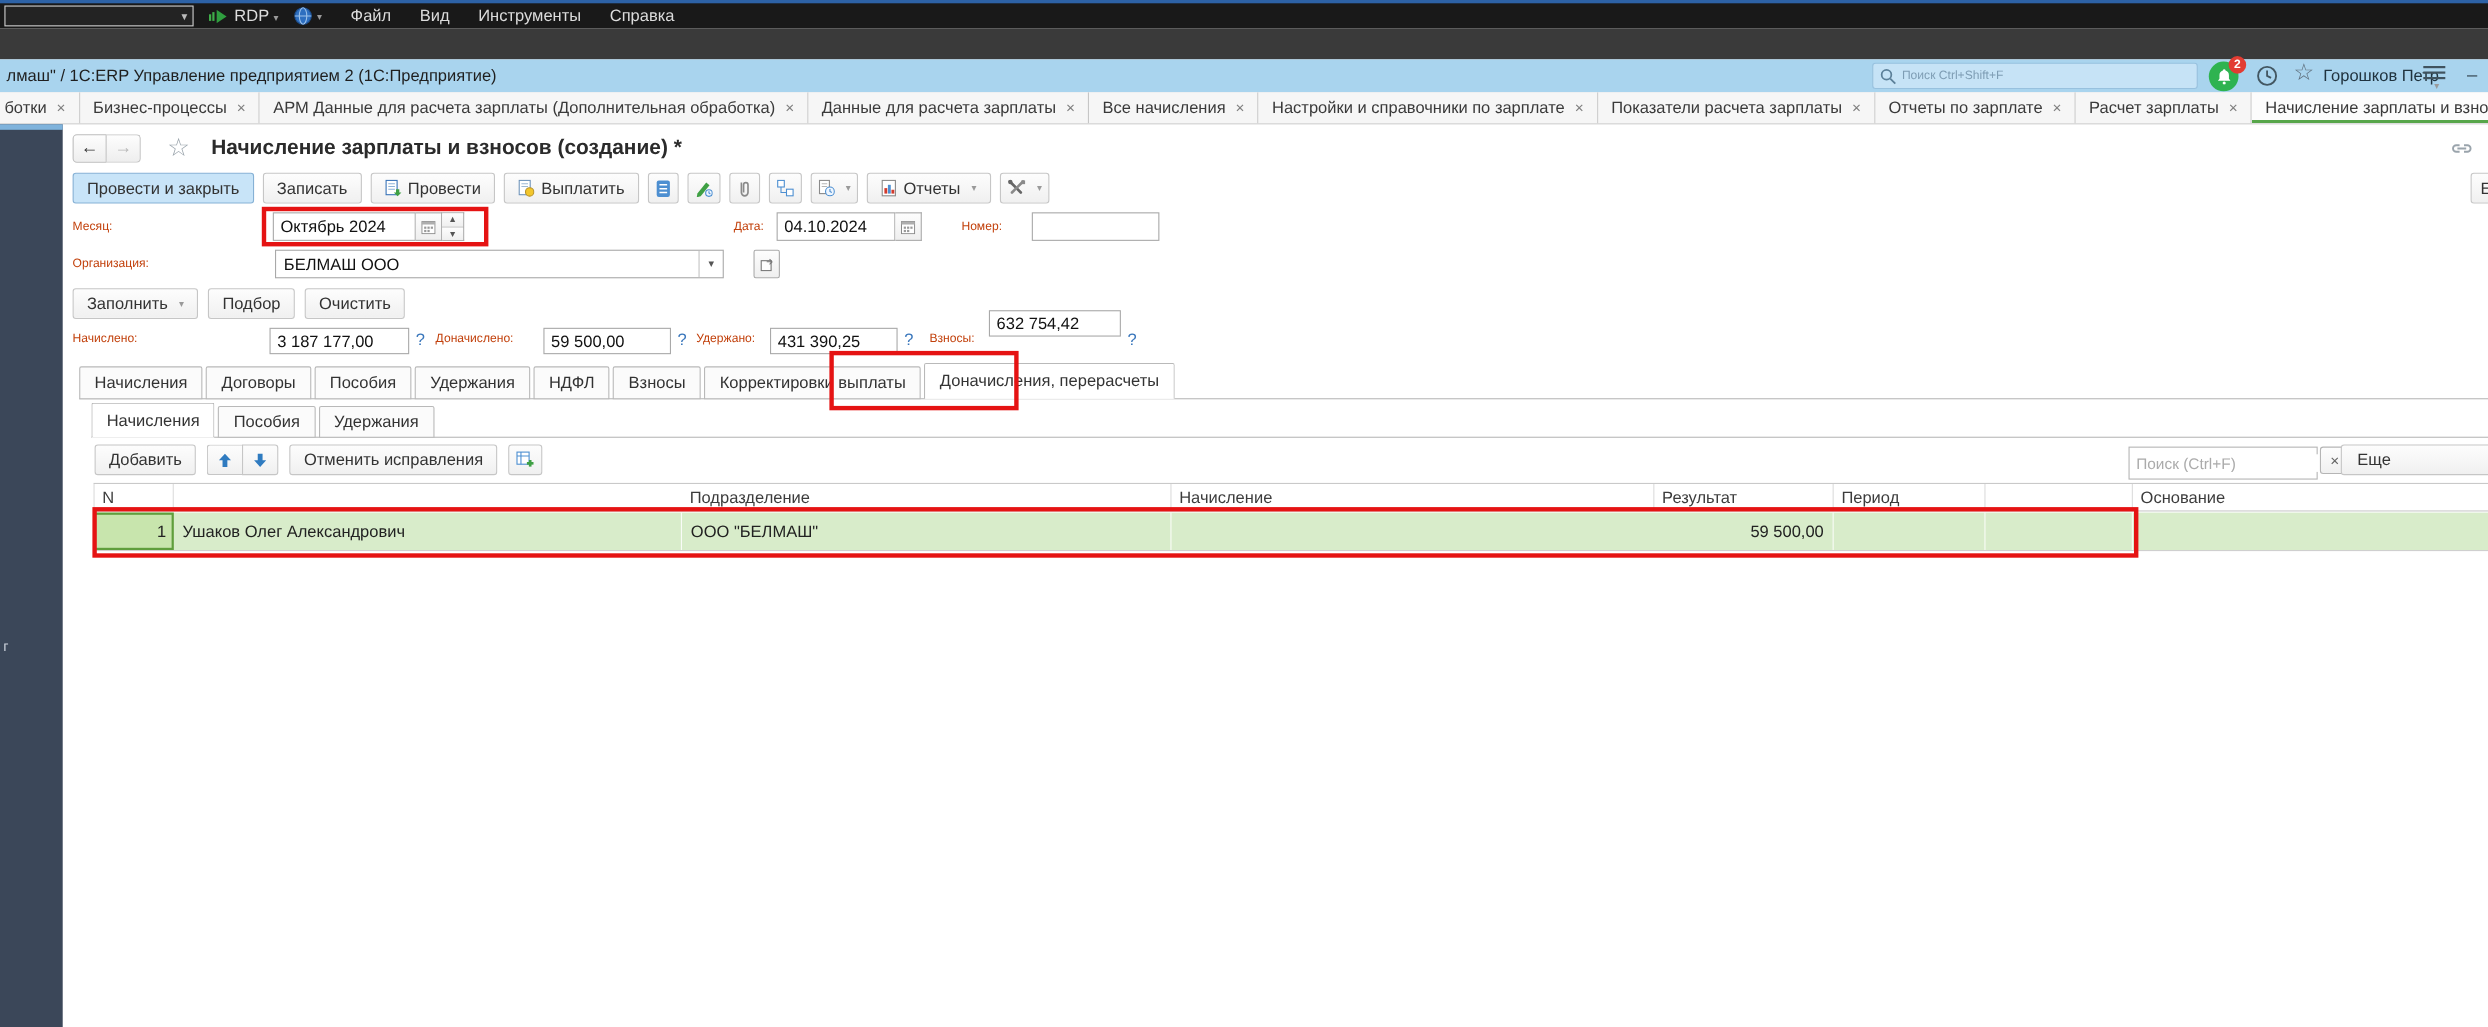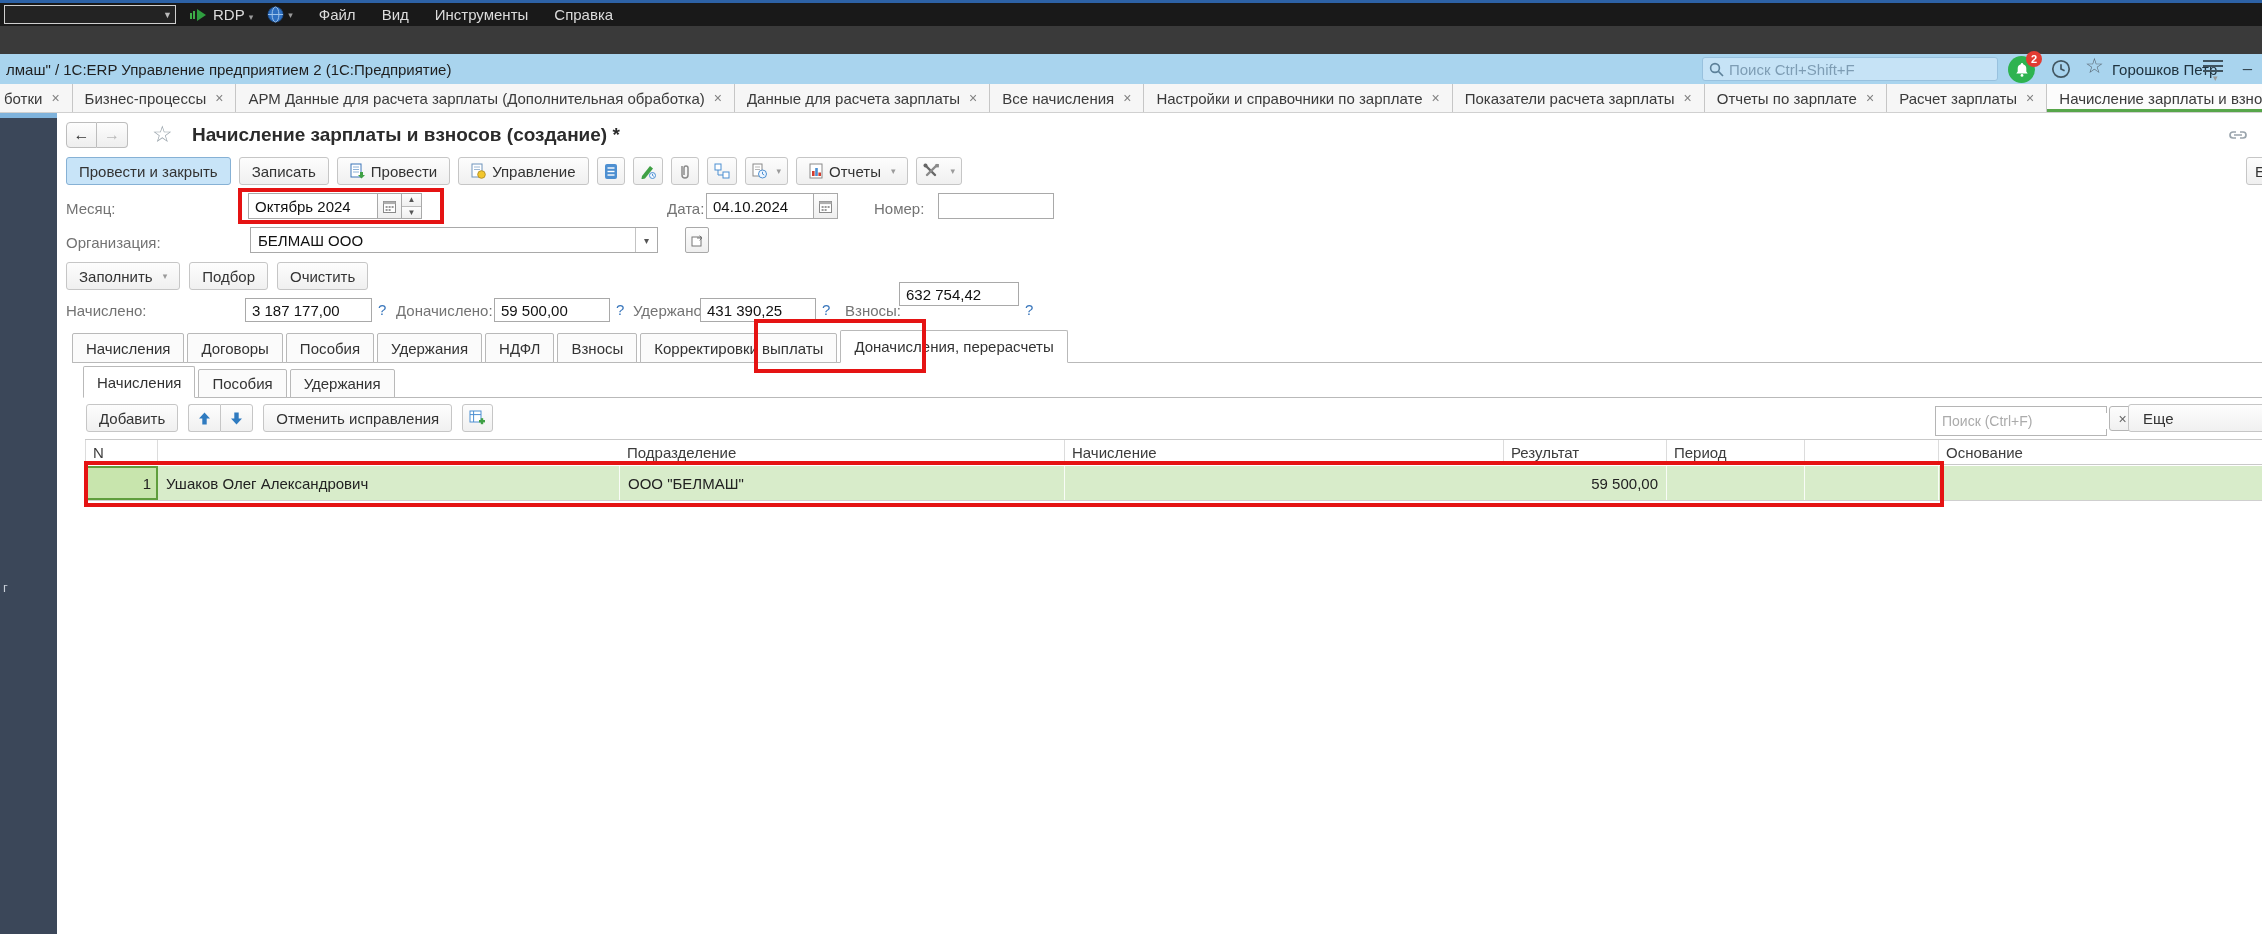--- a/index.html
+++ b/index.html
@@ -18,21 +18,21 @@
   .mini-caret { font-size:9px; color:#9a9a9a; margin-left:4px; }
 
   .win-gap { position:absolute; top:26px; left:0; width:2262px; height:28px; background:#3a3a3a; }
 
   
   .title-bar { position:absolute; top:54px; left:0; width:2262px; height:30px; background:#a9d4ee;
                display:flex; align-items:center; font-size:15px; color:#1f1f1f; }
   .tb-title { margin-left:6px; white-space:nowrap; }
   .tb-search { position:absolute; left:1702px; top:57px; width:296px; height:24px; background:#c6e3f6;
                border:1px solid #98c1de; border-radius:3px; display:flex; align-items:center; padding:0 6px; }
-  .tb-search input { flex:1; border:none; outline:none; background:transparent; font-size:15px; color:#33566e;
+  .tb-search input { flex:1; border:none; outline:none; background:transparent; font-size:11px; color:#33566e;
                      font-family:"Liberation Sans",sans-serif; }
   .tb-search input::placeholder { color:#7e9db4; }
   .bell-wrap { position:absolute; left:2008px; top:56px; width:27px; height:27px; }
   .bell-circle { width:27px; height:27px; border-radius:50%; background:#2eb350; display:flex; align-items:center; justify-content:center; }
   .bell-badge { position:absolute; top:-5px; right:-7px; min-width:16px; height:16px; border-radius:8px; background:#e23c32;
                 color:#fff; font-size:11px; font-weight:bold; display:flex; align-items:center; justify-content:center; padding:0 3px;}
   .star-glyph { font-size:21px; color:#5d6d7a; }
   .user-name { position:absolute; left:2112px; top:61px; font-size:15px; color:#20333f; }
   .burger { position:absolute; left:2203px; top:60px; width:20px; }
   .burger i { display:block; height:2px; background:#40535f; margin-bottom:3px; }
@@ -67,21 +67,21 @@
   
   .btn { display:inline-flex; align-items:center; gap:6px; background:linear-gradient(#fdfdfd,#f0f0f0);
          border:1px solid #c6c6c6; border-radius:3px; height:28px; padding:0 12px; font-size:15px; color:#333;
          white-space:nowrap; cursor:default; }
   .btn.primary { background:#c8e4f8; border-color:#86b1d5; }
   .btn.icononly { padding:0 6px; }
   .toolbar { position:absolute; left:66px; top:157px; display:flex; gap:8px; align-items:center; }
   .top-more { position:absolute; left:2246px; top:157px; width:80px; justify-content:flex-start; padding-left:8px; }
 
   
-  .lbl { position:absolute; font-size:15px; color:#737373; white-space:nowrap; }
+  .lbl { position:absolute; font-size:11px; color:#c2410c; white-space:nowrap; }
   .field { position:absolute; height:26px; border:1px solid #a9a9a9; background:#fff; font-size:15px; color:#111;
            display:flex; align-items:center; padding:0 6px; }
   .field.ro { justify-content:flex-start; }
   .sq-btn { height:26px; width:24px; border:1px solid #a9a9a9; border-left:none; background:linear-gradient(#fdfdfd,#efefef);
             display:flex; align-items:center; justify-content:center; }
   .fgroup { position:absolute; display:flex; }
   .spinner { width:20px; height:26px; border:1px solid #a9a9a9; border-left:none; display:flex; flex-direction:column; }
   .spinner span { flex:1; display:flex; align-items:center; justify-content:center; font-size:8px; color:#555;
                   background:linear-gradient(#fdfdfd,#efefef); }
   .spinner span:first-child { border-bottom:1px solid #bbb; }
@@ -274,21 +274,21 @@
     </div>
     <div class="btn">
       <span>
           <svg width="15" height="16" viewBox="0 0 15 16">
             <rect x="1" y="1" width="10" height="13" fill="#fff" stroke="#6f94bb"></rect>
             <line x1="3" y1="4" x2="9" y2="4" stroke="#9db8d4"></line>
             <line x1="3" y1="6.5" x2="9" y2="6.5" stroke="#9db8d4"></line>
             <circle cx="10.5" cy="11.5" r="3.8" fill="#f2c62c" stroke="#b8932a"></circle>
           </svg>
         </span>
-      <span>Управление</span>
+      <span>Выплатить</span>
     </div>
     <div class="btn icononly">
       <span>
           <svg width="14" height="17" viewBox="0 0 14 17">
             <rect x="1" y="1" width="12" height="15" rx="2" fill="#4d8fd1"></rect>
             <line x1="3.5" y1="5" x2="10.5" y2="5" stroke="#fff" stroke-width="1.4"></line>
             <line x1="3.5" y1="8.5" x2="10.5" y2="8.5" stroke="#fff" stroke-width="1.4"></line>
             <line x1="3.5" y1="12" x2="10.5" y2="12" stroke="#fff" stroke-width="1.4"></line>
           </svg>
         </span>

